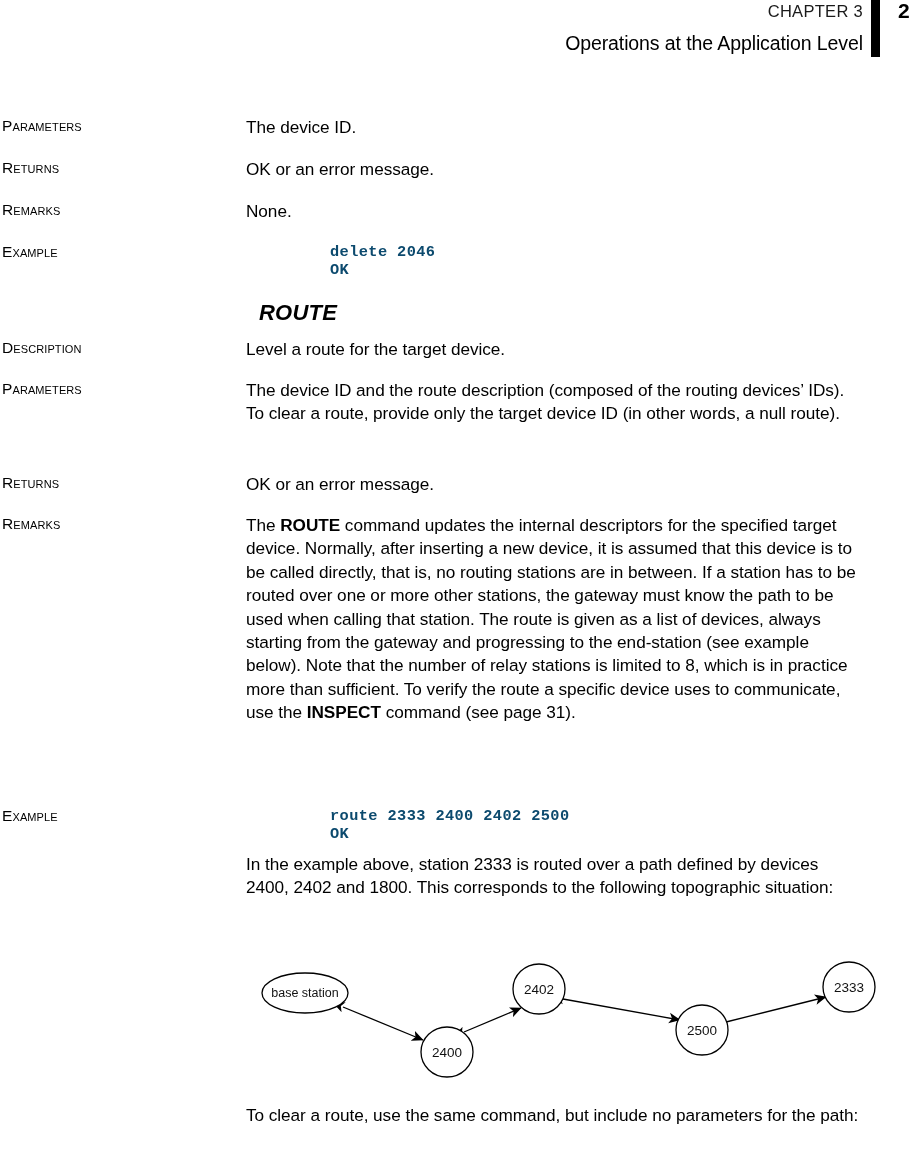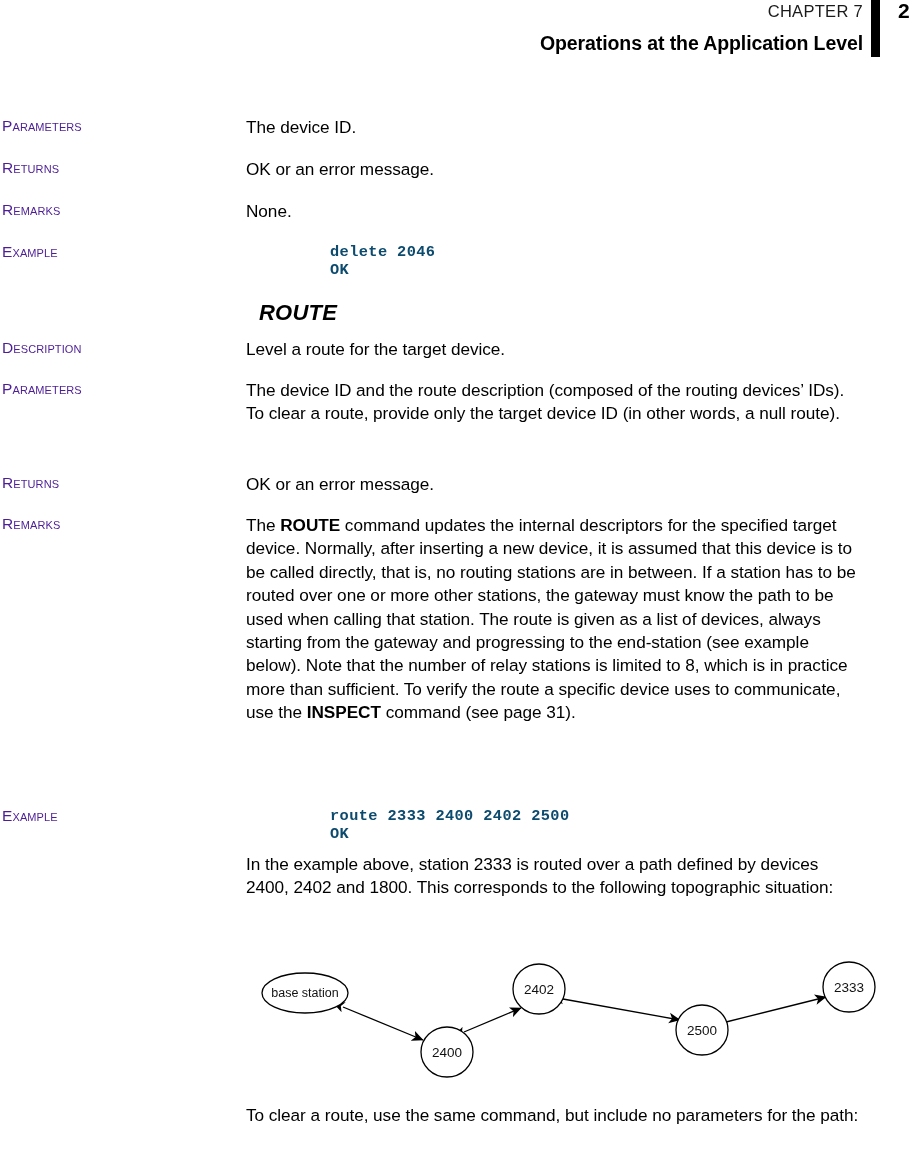--- a/index.html
+++ b/index.html
@@ -51,21 +51,21 @@
     font-weight: bold;
     line-height: 24px;
     white-space: nowrap;
     margin-left: 12px;
   }
   .header-title {
     position: absolute;
     right: 47px;
     top: 30px;
     font-size: 19.5px;
-    font-weight: bold;
+    font-weight: normal;
     line-height: 26px;
     text-align: right;
     white-space: nowrap;
     letter-spacing: -0.1px;
   }
 
   
   .content {
     position: absolute;
     left: 0;
@@ -80,21 +80,21 @@
   .label {
     position: absolute;
     left: 2px;
     top: 0;
     width: 250px;
     font-size: 15.5px;
     line-height: 19px;
     font-variant: small-caps;
     letter-spacing: 0.1px;
     white-space: nowrap;
-    color: #4c1d95;
+    color: #000000;
   }
   .body-col {
     position: absolute;
     left: 246px;
     top: 0;
     width: 619px;
     font-size: 17.2px;
     line-height: 23.4px;
     color: #000000;
     letter-spacing: -0.05px;
@@ -133,21 +133,21 @@
     top: 960px;
     width: 620px;
     height: 120px;
   }
   .diagram svg { display: block; }
 </style>
 </head>
 <body>
 
 <div class="header">
-  <div class="header-chapter">CHAPTER 7</div>
+  <div class="header-chapter">CHAPTER 3</div>
   <div class="header-bar"></div>
   <div class="header-pageno">25</div>
   <div class="header-title">Operations at the Application Level</div>
 </div>
 
 <div class="content">
 
   <div class="row" style="top:116px;">
     <div class="label">Parameters</div>
     <div class="body-col">The device ID.</div>

